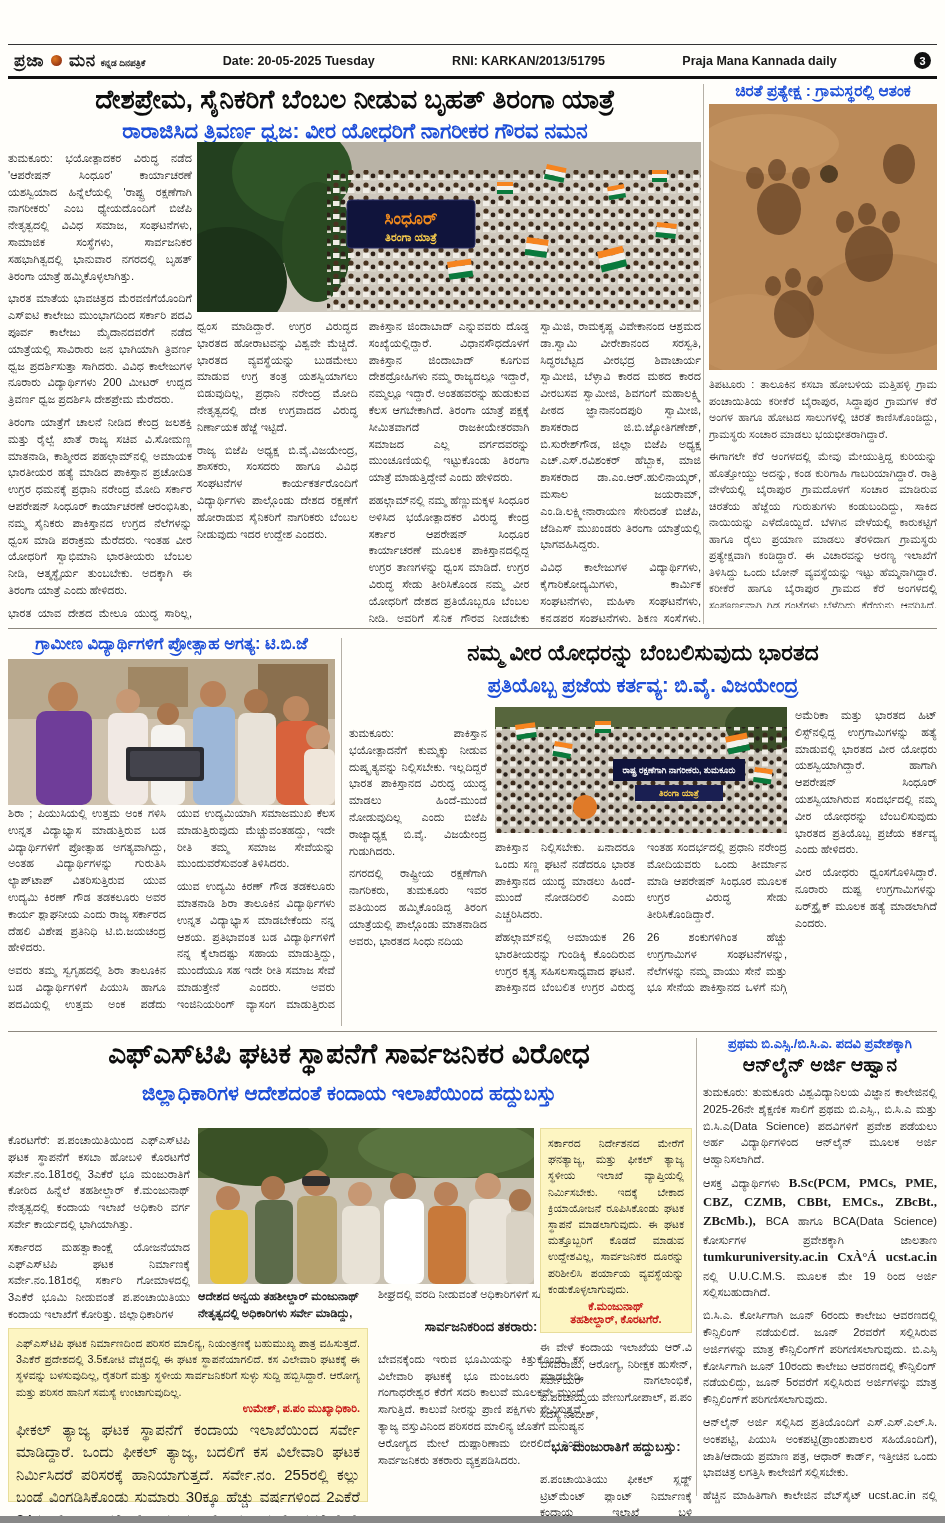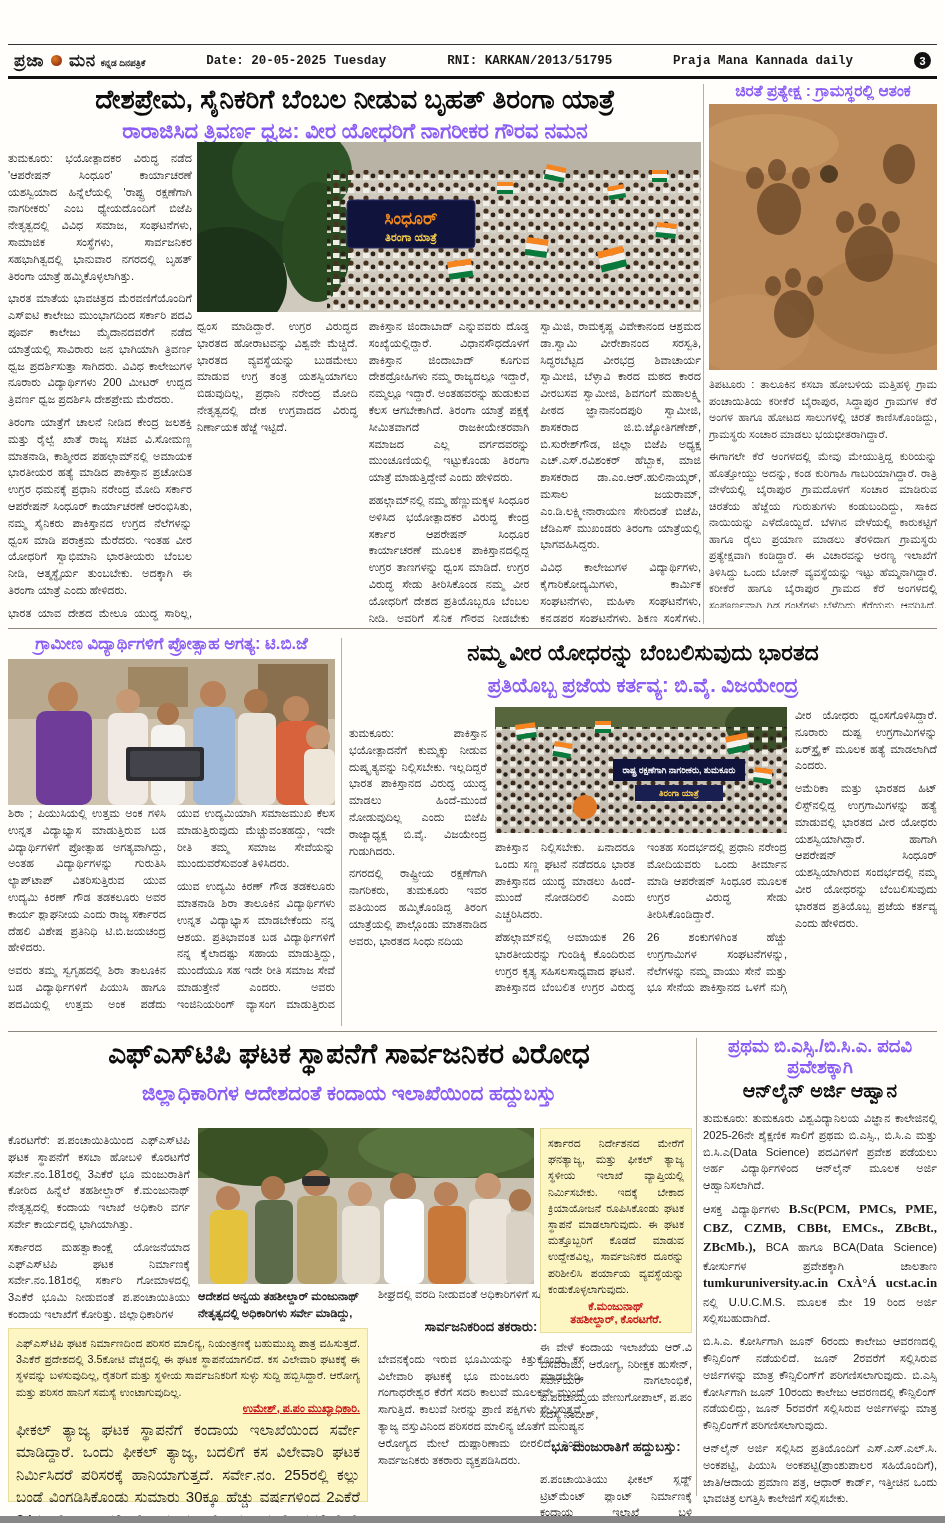--- a/index.html
+++ b/index.html
@@ -7,29 +7,29 @@
         font-family:"Liberation Sans", sans-serif;color:#1b1b1b;overflow:hidden;}
   
   .masthead{position:absolute;left:8px;right:8px;top:44px;height:31px;
             border-top:1px solid #333;border-bottom:3px solid #111;
             display:flex;align-items:center;justify-content:space-between;padding:0 6px;}
   .logoWrap{display:flex;align-items:baseline;gap:5px;}
   .logoTxt{font-weight:bold;font-size:17px;letter-spacing:.5px;}
   .logoDot{display:inline-block;width:11px;height:11px;border-radius:50%;
            background:radial-gradient(circle at 35% 35%,#e07820,#7a1d10);vertical-align:middle;margin:0 2px;}
   .tagline{font-size:9px;font-weight:bold;color:#222;}
-  .mh-serif{font-family:Liberation Mono, monospace;font-weight:bold;font-size:12.5px;}
+  .mh-serif{font-family:Liberation Sans, sans-serif;font-weight:bold;font-size:12.5px;}
   .pageNum{width:17px;height:17px;border-radius:50%;background:#111;color:#fff;
            font-size:11px;font-weight:bold;display:flex;align-items:center;justify-content:center;}
   
   .just{text-align:justify;}
   .bodytxt{font-size:11.2px;line-height:1.5;overflow:hidden;}
   .bodytxt p{margin:0 0 6px 0;}
   .hl-black{font-weight:bold;color:#0d0d0d;text-align:center;}
-  .hl-red{font-weight:bold;color:#8b5cf6;text-align:center;}
+  .hl-red{font-weight:bold;color:#1d4ed8;text-align:center;}
   .vrule{position:absolute;width:0;border-left:1px solid #b5b0a6;}
   .hrule{position:absolute;left:8px;right:8px;height:0;border-top:1px solid #8d887e;}
   .photoBox{position:absolute;overflow:hidden;background:#c4b5fd;}
   .yellowBox{background:#fdf5c2;border:1px solid #e8dd9a;padding:6px 7px;}
   .attr-red{color:#c41111;font-weight:bold;}
   .subheadline-sm{font-weight:bold;font-size:13px;text-align:center;margin:16px 0;}
   .en-bold{font-family:"Liberation Serif", serif;font-weight:bold;font-size:12.8px;}
 </style>
 </head>
 <body>
@@ -120,20 +120,21 @@
   <div class="bodytxt just" style="position:absolute;left:8px;top:150px;width:184px;height:472px;">
     <p>ತುಮಕೂರು: ಭಯೋತ್ಪಾದಕರ ವಿರುದ್ಧ ನಡೆದ 'ಆಪರೇಷನ್ ಸಿಂಧೂರ' ಕಾರ್ಯಾಚರಣೆ ಯಶಸ್ವಿಯಾದ ಹಿನ್ನೆಲೆಯಲ್ಲಿ 'ರಾಷ್ಟ್ರ ರಕ್ಷಣೆಗಾಗಿ ನಾಗರೀಕರು' ಎಂಬ ಧ್ಯೇಯದೊಂದಿಗೆ ಬಿಜೆಪಿ ನೇತೃತ್ವದಲ್ಲಿ ವಿವಿಧ ಸಮಾಜ, ಸಂಘಟನೆಗಳು, ಸಾಮಾಜಿಕ ಸಂಸ್ಥೆಗಳು, ಸಾರ್ವಜನಿಕರ ಸಹಭಾಗಿತ್ವದಲ್ಲಿ ಭಾನುವಾರ ನಗರದಲ್ಲಿ ಬೃಹತ್ ತಿರಂಗಾ ಯಾತ್ರೆ ಹಮ್ಮಿಕೊಳ್ಳಲಾಗಿತ್ತು.</p>
     <p>ಭಾರತ ಮಾತೆಯ ಭಾವಚಿತ್ರದ ಮೆರವಣಿಗೆಯೊಂದಿಗೆ ಎಸ್‌ಐಟಿ ಕಾಲೇಜು ಮುಂಭಾಗದಿಂದ ಸರ್ಕಾರಿ ಪದವಿ ಪೂರ್ವ ಕಾಲೇಜು ಮೈದಾನದವರೆಗೆ ನಡೆದ ಯಾತ್ರೆಯಲ್ಲಿ ಸಾವಿರಾರು ಜನ ಭಾಗಿಯಾಗಿ ತ್ರಿವರ್ಣ ಧ್ವಜ ಪ್ರದರ್ಶಿಸುತ್ತಾ ಸಾಗಿದರು. ವಿವಿಧ ಕಾಲೇಜುಗಳ ನೂರಾರು ವಿದ್ಯಾರ್ಥಿಗಳು 200 ಮೀಟರ್ ಉದ್ದದ ತ್ರಿವರ್ಣ ಧ್ವಜ ಪ್ರದರ್ಶಿಸಿ ದೇಶಪ್ರೇಮ ಮೆರೆದರು.</p>
     <p>ತಿರಂಗಾ ಯಾತ್ರೆಗೆ ಚಾಲನೆ ನೀಡಿದ ಕೇಂದ್ರ ಜಲಶಕ್ತಿ ಮತ್ತು ರೈಲ್ವೆ ಖಾತೆ ರಾಜ್ಯ ಸಚಿವ ವಿ.ಸೋಮಣ್ಣ ಮಾತನಾಡಿ, ಕಾಶ್ಮೀರದ ಪಹಲ್ಗಾಮ್‌ನಲ್ಲಿ ಅಮಾಯಕ ಭಾರತೀಯರ ಹತ್ಯೆ ಮಾಡಿದ ಪಾಕಿಸ್ತಾನ ಪ್ರಚೋದಿತ ಉಗ್ರರ ಧಮನಕ್ಕೆ ಪ್ರಧಾನಿ ನರೇಂದ್ರ ಮೋದಿ ಸರ್ಕಾರ ಆಪರೇಷನ್ ಸಿಂಧೂರ್ ಕಾರ್ಯಾಚರಣೆ ಆರಂಭಿಸಿತು, ನಮ್ಮ ಸೈನಿಕರು ಪಾಕಿಸ್ತಾನದ ಉಗ್ರದ ನೆಲೆಗಳನ್ನು ಧ್ವಂಸ ಮಾಡಿ ಪರಾಕ್ರಮ ಮೆರೆದರು. ಇಂತಹ ವೀರ ಯೋಧರಿಗೆ ಸ್ವಾಭಿಮಾನಿ ಭಾರತೀಯರು ಬೆಂಬಲ ನೀಡಿ, ಆತ್ಮಸ್ಥೈರ್ಯ ತುಂಬಬೇಕು. ಅದಕ್ಕಾಗಿ ಈ ತಿರಂಗಾ ಯಾತ್ರೆ ಎಂದು ಹೇಳಿದರು.</p>
     <p>ಭಾರತ ಯಾವ ದೇಶದ ಮೇಲೂ ಯುದ್ಧ ಸಾರಿಲ್ಲ, ಆದರೆ ಉಗ್ರರಿಗೆ ಆಶ್ರಯ ನೀಡಿ ಭಾರತದ ಮೇಲೆ ದಾಳಿಗೆ ಪ್ರಚೋದಿಸುವ ಪಾಕಿಸ್ತಾನದ ಉಗ್ರ ನೆಲೆಗಳನ್ನು ಗುರಿ ಮಾಡಿ ನಮ್ಮ ಸೈನಿಕರು</p>
   </div>
 
   <div style="position:absolute;left:197px;top:318px;width:504px;height:304px;display:flex;gap:11px;">
     <div class="bodytxt just" style="flex:1;height:304px;">
       <p>ಧ್ವಂಸ ಮಾಡಿದ್ದಾರೆ. ಉಗ್ರರ ವಿರುದ್ಧದ ಭಾರತದ ಹೋರಾಟವನ್ನು ವಿಶ್ವವೇ ಮೆಚ್ಚಿದೆ. ಭಾರತದ ವ್ಯವಸ್ಥೆಯನ್ನು ಬುಡಮೇಲು ಮಾಡುವ ಉಗ್ರ ತಂತ್ರ ಯಶಸ್ವಿಯಾಗಲು ಬಿಡುವುದಿಲ್ಲ, ಪ್ರಧಾನಿ ನರೇಂದ್ರ ಮೋದಿ ನೇತೃತ್ವದಲ್ಲಿ ದೇಶ ಉಗ್ರವಾದದ ವಿರುದ್ಧ ನಿರ್ಣಾಯಕ ಹೆಜ್ಜೆ ಇಟ್ಟಿದೆ.</p>
+      <p>ರಾಜ್ಯ ಬಿಜೆಪಿ ಅಧ್ಯಕ್ಷ ಬಿ.ವೈ.ವಿಜಯೇಂದ್ರ, ಶಾಸಕರು, ಸಂಸದರು ಹಾಗೂ ವಿವಿಧ ಸಂಘಟನೆಗಳ ಕಾರ್ಯಕರ್ತರೊಂದಿಗೆ ವಿದ್ಯಾರ್ಥಿಗಳು ಪಾಲ್ಗೊಂಡು ದೇಶದ ರಕ್ಷಣೆಗೆ ಹೋರಾಡುವ ಸೈನಿಕರಿಗೆ ನಾಗರಿಕರು ಬೆಂಬಲ ನೀಡುವುದು ಇದರ ಉದ್ದೇಶ ಎಂದರು.</p>
     </div>
     <div class="bodytxt just" style="flex:1;height:304px;">
       <p>ಪಾಕಿಸ್ತಾನ ಜಿಂದಾಬಾದ್ ಎನ್ನುವವರು ದೊಡ್ಡ ಸಂಖ್ಯೆಯಲ್ಲಿದ್ದಾರೆ. ವಿಧಾನಸೌಧದೊಳಗೆ ಪಾಕಿಸ್ತಾನ ಜಿಂದಾಬಾದ್ ಕೂಗುವ ದೇಶದ್ರೋಹಿಗಳು ನಮ್ಮ ರಾಜ್ಯದಲ್ಲೂ ಇದ್ದಾರೆ, ನಮ್ಮಲ್ಲೂ ಇದ್ದಾರೆ. ಅಂತಹವರನ್ನು ಹುಡುಕುವ ಕೆಲಸ ಆಗಬೇಕಾಗಿದೆ. ತಿರಂಗಾ ಯಾತ್ರೆ ಪಕ್ಷಕ್ಕೆ ಸೀಮಿತವಾಗದೆ ರಾಜಕೀಯೇತರವಾಗಿ ಸಮಾಜದ ಎಲ್ಲ ವರ್ಗದವರನ್ನು ಮುಂಚೂಣಿಯಲ್ಲಿ ಇಟ್ಟುಕೊಂಡು ತಿರಂಗಾ ಯಾತ್ರೆ ಮಾಡುತ್ತಿದ್ದೇವೆ ಎಂದು ಹೇಳಿದರು.</p>
       <p>ಪಹಲ್ಗಾಮ್‌ನಲ್ಲಿ ನಮ್ಮ ಹೆಣ್ಣುಮಕ್ಕಳ ಸಿಂಧೂರ ಅಳಿಸಿದ ಭಯೋತ್ಪಾದಕರ ವಿರುದ್ಧ ಕೇಂದ್ರ ಸರ್ಕಾರ ಆಪರೇಷನ್ ಸಿಂಧೂರ ಕಾರ್ಯಾಚರಣೆ ಮೂಲಕ ಪಾಕಿಸ್ತಾನದಲ್ಲಿದ್ದ ಉಗ್ರರ ತಾಣಗಳನ್ನು ಧ್ವಂಸ ಮಾಡಿದೆ. ಉಗ್ರರ ವಿರುದ್ಧ ಸೇಡು ತೀರಿಸಿಕೊಂಡ ನಮ್ಮ ವೀರ ಯೋಧರಿಗೆ ದೇಶದ ಪ್ರತಿಯೊಬ್ಬರೂ ಬೆಂಬಲ ನೀಡಿ, ಅವರಿಗೆ ಸೈನಿಕ ಗೌರವ ನೀಡಬೇಕು ಎಂದು ವಿಜಯೇಂದ್ರ ಮನವಿ ಮಾಡಿದರು.</p>
 
     </div>
     <div class="bodytxt just" style="flex:1;height:304px;">
       <p>ಸ್ವಾಮಿಜಿ, ರಾಮಕೃಷ್ಣ ವಿವೇಕಾನಂದ ಆಶ್ರಮದ ಡಾ.ಸ್ವಾಮಿ ವೀರೇಶಾನಂದ ಸರಸ್ವತಿ, ಸಿದ್ಧರಬೆಟ್ಟದ ವೀರಭದ್ರ ಶಿವಾಚಾರ್ಯ ಸ್ವಾಮೀಜಿ, ಬೆಳ್ಳಾವಿ ಕಾರದ ಮಠದ ಕಾರದ ವೀರಬಸವ ಸ್ವಾಮೀಜಿ, ಶಿವಗಂಗೆ ಮಹಾಲಕ್ಷ್ಮಿ ಪೀಠದ ಜ್ಞಾನಾನಂದಪುರಿ ಸ್ವಾಮೀಜಿ, ಶಾಸಕರಾದ ಜಿ.ಬಿ.ಜ್ಯೋತಿಗಣೇಶ್, ಬಿ.ಸುರೇಶ್‌ಗೌಡ, ಜಿಲ್ಲಾ ಬಿಜೆಪಿ ಅಧ್ಯಕ್ಷ ಎಚ್.ಎಸ್.ರವಿಶಂಕರ್ ಹೆಬ್ಬಾಕ, ಮಾಜಿ ಶಾಸಕರಾದ ಡಾ.ಎಂ.ಆರ್.ಹುಲಿನಾಯ್ಕರ್, ಮಸಾಲ ಜಯರಾಮ್, ಎಂ.ಡಿ.ಲಕ್ಷ್ಮೀನಾರಾಯಣ ಸೇರಿದಂತೆ ಬಿಜೆಪಿ, ಜೆಡಿಎಸ್ ಮುಖಂಡರು ತಿರಂಗಾ ಯಾತ್ರೆಯಲ್ಲಿ ಭಾಗವಹಿಸಿದ್ದರು.</p>
       <p>ವಿವಿಧ ಕಾಲೇಜುಗಳ ವಿದ್ಯಾರ್ಥಿಗಳು, ಕೈಗಾರಿಕೋದ್ಯಮಿಗಳು, ಕಾರ್ಮಿಕ ಸಂಘಟನೆಗಳು, ಮಹಿಳಾ ಸಂಘಟನೆಗಳು, ಕನ್ನಡಪರ ಸಂಘಟನೆಗಳು, ಶಿಕ್ಷಣ ಸಂಸ್ಥೆಗಳು, ಜಿಲ್ಲಾ ವೈದ್ಯರ ಸಂಘ, ಜಿಲ್ಲಾ ವಕೀಲರ ಸಂಘ, ದಲಿತ ಸಂಘಟನೆಗಳು, ಆಟೋ ಚಾಲಕರ ಸಂಘ, ಸಹಕಾರಿ ಬ್ಯಾಂಕುಗಳು, ನಿವೃತ್ತ ಸೈನಿಕರ ಸಂಘ, ಹಲವು ಸಮಾಜಗಳ ಪ್ರಮುಖರು, ಸಾರ್ವಜನಿಕರು ತಿರಂಗಾ ಯಾತ್ರೆಯಲ್ಲಿ ಭಾಗವಹಿಸಿ ದೇಶಪ್ರೇಮ ಮೆರೆದರು.</p>
     </div>
@@ -273,22 +274,22 @@
       </div>
       <div class="bodytxt just" style="position:absolute;left:146px;top:132px;width:140px;height:158px;">
         <p>ಪಾಕಿಸ್ತಾನ ನಿಲ್ಲಿಸಬೇಕು. ಏನಾದರೂ ಒಂದು ಸಣ್ಣ ಘಟನೆ ನಡೆದರೂ ಭಾರತ ಪಾಕಿಸ್ತಾನದ ಯುದ್ಧ ಮಾಡಲು ಹಿಂದೆ-ಮುಂದೆ ನೋಡದಿರಲಿ ಎಂದು ಎಚ್ಚರಿಸಿದರು.</p>
         <p>ಪೆಹಲ್ಗಾಮ್‌ನಲ್ಲಿ ಅಮಾಯಕ 26 ಭಾರತೀಯರನ್ನು ಗುಂಡಿಕ್ಕಿ ಕೊಂದಿರುವ ಉಗ್ರರ ಕೃತ್ಯ ಸಹಿಸಲಸಾಧ್ಯವಾದ ಘಟನೆ. ಪಾಕಿಸ್ತಾನದ ಬೆಂಬಲಿತ ಉಗ್ರರ ವಿರುದ್ಧ ಭಾರತದ ರಕ್ತ ಕುದಿಯುತ್ತಿತ್ತು.</p>
       </div>
       <div class="bodytxt just" style="position:absolute;left:298px;top:132px;width:140px;height:158px;">
         <p>ಇಂತಹ ಸಂದರ್ಭದಲ್ಲಿ ಪ್ರಧಾನಿ ನರೇಂದ್ರ ಮೋದಿಯವರು ಒಂದು ತೀರ್ಮಾನ ಮಾಡಿ ಆಪರೇಷನ್ ಸಿಂಧೂರ ಮೂಲಕ ಉಗ್ರರ ವಿರುದ್ಧ ಸೇಡು ತೀರಿಸಿಕೊಂಡಿದ್ದಾರೆ.</p>
         <p>26 ಶಂಕುಗಳಿಗಿಂತ ಹೆಚ್ಚು ಉಗ್ರಗಾಮಿಗಳ ಸಂಘಟನೆಗಳನ್ನು, ನೆಲೆಗಳನ್ನು ನಮ್ಮ ವಾಯು ಸೇನೆ ಮತ್ತು ಭೂ ಸೇನೆಯ ಪಾಕಿಸ್ತಾನದ ಒಳಗೆ ನುಗ್ಗಿ ಧ್ವಂಸ ಮಾಡಿದೆ ಎಂದರು.</p>
       </div>
       <div class="bodytxt just" style="position:absolute;left:446px;top:0;width:142px;height:290px;">
+        <p>ಅಮೆರಿಕಾ ಮತ್ತು ಭಾರತದ ಹಿಟ್ ಲಿಸ್ಟ್‌ನಲ್ಲಿದ್ದ ಉಗ್ರಗಾಮಿಗಳನ್ನು ಹತ್ಯೆ ಮಾಡುವಲ್ಲಿ ಭಾರತದ ವೀರ ಯೋಧರು ಯಶಸ್ವಿಯಾಗಿದ್ದಾರೆ. ಹಾಗಾಗಿ ಆಪರೇಷನ್ ಸಿಂಧೂರ್ ಯಶಸ್ವಿಯಾಗಿರುವ ಸಂದರ್ಭದಲ್ಲಿ ನಮ್ಮ ವೀರ ಯೋಧರನ್ನು ಬೆಂಬಲಿಸುವುದು ಭಾರತದ ಪ್ರತಿಯೊಬ್ಬ ಪ್ರಜೆಯ ಕರ್ತವ್ಯ ಎಂದು ಹೇಳಿದರು.</p>
         <p>ವೀರ ಯೋಧರು ಧ್ವಂಸಗೊಳಿಸಿದ್ದಾರೆ. ನೂರಾರು ದುಷ್ಟ ಉಗ್ರಗಾಮಿಗಳನ್ನು ಏರ್‌ಸ್ಟ್ರೈಕ್ ಮೂಲಕ ಹತ್ಯೆ ಮಾಡಲಾಗಿದೆ ಎಂದರು.</p>
-        <p>ಅಮೆರಿಕಾ ಮತ್ತು ಭಾರತದ ಹಿಟ್ ಲಿಸ್ಟ್‌ನಲ್ಲಿದ್ದ ಉಗ್ರಗಾಮಿಗಳನ್ನು ಹತ್ಯೆ ಮಾಡುವಲ್ಲಿ ಭಾರತದ ವೀರ ಯೋಧರು ಯಶಸ್ವಿಯಾಗಿದ್ದಾರೆ. ಹಾಗಾಗಿ ಆಪರೇಷನ್ ಸಿಂಧೂರ್ ಯಶಸ್ವಿಯಾಗಿರುವ ಸಂದರ್ಭದಲ್ಲಿ ನಮ್ಮ ವೀರ ಯೋಧರನ್ನು ಬೆಂಬಲಿಸುವುದು ಭಾರತದ ಪ್ರತಿಯೊಬ್ಬ ಪ್ರಜೆಯ ಕರ್ತವ್ಯ ಎಂದು ಹೇಳಿದರು.</p>
       </div>
     </div>
   </div>
 
   <div class="hrule" style="top:1031px;"></div>
 
   <div class="hl-black" style="position:absolute;left:8px;top:1038px;width:682px;font-size:28px;">ಎಫ್‌ಎಸ್‌ಟಿಪಿ ಘಟಕ ಸ್ಥಾಪನೆಗೆ ಸಾರ್ವಜನಿಕರ ವಿರೋಧ</div>
   <div class="hl-red" style="position:absolute;left:8px;top:1082px;width:682px;font-size:20px;">ಜಿಲ್ಲಾಧಿಕಾರಿಗಳ ಆದೇಶದಂತೆ ಕಂದಾಯ ಇಲಾಖೆಯಿಂದ ಹದ್ದುಬಸ್ತು</div>
 
   <div style="position:absolute;left:8px;top:1128px;width:684px;height:378px;">
@@ -338,29 +339,29 @@
         <div class="attr-red" style="text-align:center;font-size:11px;margin-top:3px;">ಕೆ.ಮಂಜುನಾಥ್</div>
         <div class="attr-red" style="text-align:center;font-size:11px;">ತಹಶೀಲ್ದಾರ್, ಕೊರಟಗೆರೆ.</div>
       </div>
       <div class="bodytxt just" style="margin-top:6px;">ಈ ವೇಳೆ ಕಂದಾಯ ಇಲಾಖೆಯ ಆರ್.ವಿ ಬಸವರಾಜು, ಆರೋಗ್ಯ, ನಿರೀಕ್ಷಕ ಹುಸೇನ್, ಸರ್ವೇಯರ್ ನಾಗಲಾಂಭಿಕೆ, ಪ.ಪಂಚಾಯ್ತಿಯ ವೇಣುಗೋಪಾಲ್, ಪ.ಪಂ ಸದಸ್ಯ ನಂದೀಶ್,</div>
       <div class="subheadline-sm">ಭೂ ಮಂಜುರಾತಿಗೆ ಹದ್ದುಬಸ್ತು:</div>
       <div class="bodytxt just" style="height:120px;">ಪ.ಪಂಚಾಯಿತಿಯು ಫೀಕಲ್ ಸ್ಲಡ್ಜ್ ಟ್ರಿಟ್‌ಮೆಂಟ್ ಪ್ಲಾಂಟ್ ನಿರ್ಮಾಣಕ್ಕೆ ಕಂದಾಯ ಇಲಾಖೆ ಬಳಿ ಸರ್ವೇ.ನಂ.181ರಲ್ಲಿ 3ಎಕೆರೆ ಭೂ ಮಂಜುರಾತಿಗೆ ಕೋರಿದ ಹಿನ್ನೆಲೆ 3ಎಕೆರೆ ಸರ್ಕಾರಿ ಜಮೀನನ್ನು ಸರ್ವೇ ಮಾಡಿದ್ದು, ಸರ್ವೇಯರ್ ನಾಗಲಾಂಭಿಕೆಗೆ ಶೀಘ್ರದಲ್ಲೇ ವರದಿ ನೀಡುವಂತೆ ತಹಶೀಲ್ದಾರ್ ಸೂಚನೆ ನೀಡಿದರು.</div>
     </div>
 
     <div class="yellowBox" style="position:absolute;left:0;top:200px;width:344px;height:160px;">
       <div class="bodytxt just" style="font-size:10.8px;">ಎಫ್‌ಎಸ್‌ಟಿಪಿ ಘಟಕ ನಿರ್ಮಾಣದಿಂದ ಪರಿಸರ ಮಾಲಿನ್ಯ, ನಿಯಂತ್ರಣಕ್ಕೆ ಬಹುಮುಖ್ಯ ಪಾತ್ರ ವಹಿಸುತ್ತದೆ. 3ಎಕೆರೆ ಪ್ರದೇಶದಲ್ಲಿ 3.5ಕೋಟಿ ವೆಚ್ಚದಲ್ಲಿ ಈ ಘಟಕ ಸ್ಥಾಪನೆಯಾಗಲಿದೆ. ಕಸ ವಿಲೇವಾರಿ ಘಟಕಕ್ಕೆ ಈ ಸ್ಥಳವನ್ನು ಬಳಸುವುದಿಲ್ಲ, ರೈತರಿಗೆ ಮತ್ತು ಸ್ಥಳೀಯ ಸಾರ್ವಜನಿಕರಿಗೆ ಸುಳ್ಳು ಸುದ್ದಿ ಹಬ್ಬಿಸಿದ್ದಾರೆ. ಆರೋಗ್ಯ ಮತ್ತು ಪರಿಸರ ಹಾನಿಗೆ ಸಮಸ್ಯೆ ಉಂಟಾಗುವುದಿಲ್ಲ.</div>
-      <div class="attr-red" style="text-align:right;font-size:11px;margin:2px 0 4px 0;text-decoration:underline;">ಉಮೇಶ್, ಪ.ಪಂ ಮುಖ್ಯಾಧಿಕಾರಿ.</div>
+      <div class="attr-red" style="text-align:right;font-size:11px;margin:2px 0 4px 0;">ಉಮೇಶ್, ಪ.ಪಂ ಮುಖ್ಯಾಧಿಕಾರಿ.</div>
       <div class="bodytxt just" style="font-size:15px;">ಫೀಕಲ್ ತ್ಯಾಜ್ಯ ಘಟಕ ಸ್ಥಾಪನೆಗೆ ಕಂದಾಯ ಇಲಾಖೆಯಿಂದ ಸರ್ವೇ ಮಾಡಿದ್ದಾರೆ. ಒಂದು ಫೀಕಲ್ ತ್ಯಾಜ್ಯ, ಬದಲಿಗೆ ಕಸ ವಿಲೇವಾರಿ ಘಟಕ ನಿರ್ಮಿಸಿದರೆ ಪರಿಸರಕ್ಕೆ ಹಾನಿಯಾಗುತ್ತದೆ. ಸರ್ವೇ.ನಂ. 255ರಲ್ಲಿ ಕಲ್ಲು ಬಂಡೆ ವಿಂಗಡಿಸಿಕೊಂಡು ಸುಮಾರು 30ಕ್ಕೂ ಹೆಚ್ಚು ವರ್ಷಗಳಿಂದ 2ಎಕೆರೆ 24ಗುಂಟೆ ಜಮೀನಿನಲ್ಲಿ ಜೇಸಾಯ ಮಾಡಿಕೊಂಡು ಅನುಭೋಗದಲ್ಲಿದ್ದೇವೆ. ಅದ್ದರಿಂದ ರೈತರನ್ನು ಸರ್ಕಾರವೇ ಕಾಪಾಡಬೇಕು.</div>
       <div class="attr-red" style="text-align:right;font-size:11px;margin-top:2px;">ಪೆನ್ನಪ್ಪ, ಸ್ಥಳೀಯ ರೈತ.</div>
     </div>
   </div>
 
   <div class="vrule" style="left:696px;top:1038px;height:458px;"></div>
   <div style="position:absolute;left:703px;top:1036px;width:234px;">
-    <div class="hl-red" style="font-size:18px;">ಪ್ರಥಮ ಬಿ.ಎಸ್ಸಿ./ಬಿ.ಸಿ.ಎ. ಪದವಿ ಪ್ರವೇಶಕ್ಕಾಗಿ</div>
+    <div class="hl-red" style="font-size:13px;">ಪ್ರಥಮ ಬಿ.ಎಸ್ಸಿ./ಬಿ.ಸಿ.ಎ. ಪದವಿ ಪ್ರವೇಶಕ್ಕಾಗಿ</div>
     <div class="hl-black" style="font-size:19px;margin-top:2px;">ಆನ್‌ಲೈನ್ ಅರ್ಜಿ ಆಹ್ವಾನ</div>
     <div class="bodytxt just" style="margin-top:8px;height:420px;">
       <p>ತುಮಕೂರು: ತುಮಕೂರು ವಿಶ್ವವಿದ್ಯಾನಿಲಯ ವಿಜ್ಞಾನ ಕಾಲೇಜಿನಲ್ಲಿ 2025-26ನೇ ಶೈಕ್ಷಣಿಕ ಸಾಲಿಗೆ ಪ್ರಥಮ ಬಿ.ಎಸ್ಸಿ., ಬಿ.ಸಿ.ಎ ಮತ್ತು ಬಿ.ಸಿ.ಎ(Data Science) ಪದವಿಗಳಿಗೆ ಪ್ರವೇಶ ಪಡೆಯಲು ಅರ್ಹ ವಿದ್ಯಾರ್ಥಿಗಳಿಂದ ಆನ್‌ಲೈನ್ ಮೂಲಕ ಅರ್ಜಿ ಆಹ್ವಾನಿಸಲಾಗಿದೆ.</p>
       <p><span>ಆಸಕ್ತ ವಿದ್ಯಾರ್ಥಿಗಳು </span><span class="en-bold">B.Sc(PCM, PMCs, PME, CBZ, CZMB, CBBt, EMCs., ZBcBt., ZBcMb.),</span><span> BCA ಹಾಗೂ BCA(Data Science) ಕೋರ್ಸುಗಳ ಪ್ರವೇಶಕ್ಕಾಗಿ ಜಾಲತಾಣ </span><span class="en-bold">tumkuruniversity.ac.in CxÀ°Á ucst.ac.in</span><span> ನಲ್ಲಿ U.U.C.M.S. ಮೂಲಕ ಮೇ 19 ರಿಂದ ಅರ್ಜಿ ಸಲ್ಲಿಸಬಹುದಾಗಿದೆ.</span></p>
       <p>ಬಿ.ಸಿ.ಎ. ಕೋರ್ಸಿಗಾಗಿ ಜೂನ್ 6ರಂದು ಕಾಲೇಜು ಆವರಣದಲ್ಲಿ ಕೌನ್ಸಿಲಿಂಗ್ ನಡೆಯಲಿದೆ. ಜೂನ್ 2ರವರೆಗೆ ಸಲ್ಲಿಸಿರುವ ಅರ್ಜಿಗಳನ್ನು ಮಾತ್ರ ಕೌನ್ಸಿಲಿಂಗ್‌ಗೆ ಪರಿಗಣಿಸಲಾಗುವುದು. ಬಿ.ಎಸ್ಸಿ ಕೋರ್ಸಿಗಾಗಿ ಜೂನ್ 10ರಂದು ಕಾಲೇಜು ಆವರಣದಲ್ಲಿ ಕೌನ್ಸಿಲಿಂಗ್ ನಡೆಯಲಿದ್ದು, ಜೂನ್ 5ರವರೆಗೆ ಸಲ್ಲಿಸಿರುವ ಅರ್ಜಿಗಳನ್ನು ಮಾತ್ರ ಕೌನ್ಸಿಲಿಂಗ್‌ಗೆ ಪರಿಗಣಿಸಲಾಗುವುದು.</p>
       <p>ಆನ್‌ಲೈನ್ ಅರ್ಜಿ ಸಲ್ಲಿಸಿದ ಪ್ರತಿಯೊಂದಿಗೆ ಎಸ್.ಎಸ್.ಎಲ್.ಸಿ. ಅಂಕಪಟ್ಟಿ, ಪಿಯುಸಿ ಅಂಕಪಟ್ಟಿ(ಪ್ರಾಂಶುಪಾಲರ ಸಹಿಯೊಂದಿಗೆ), ಜಾತಿ/ಆದಾಯ ಪ್ರಮಾಣ ಪತ್ರ, ಆಧಾರ್ ಕಾರ್ಡ್, ಇತ್ತೀಚಿನ ಒಂದು ಭಾವಚಿತ್ರ ಲಗತ್ತಿಸಿ ಕಾಲೇಜಿಗೆ ಸಲ್ಲಿಸಬೇಕು.</p>
       <p>ಹೆಚ್ಚಿನ ಮಾಹಿತಿಗಾಗಿ ಕಾಲೇಜಿನ ವೆಬ್‌ಸೈಟ್ ucst.ac.in ನಲ್ಲಿ ವೀಕ್ಷಿಸಬಹುದಾಗಿವೆ ಎಂದು ಪ್ರಾಂಶುಪಾಲರು ಪ್ರಕಟಣೆಯಲ್ಲಿ ತಿಳಿಸಿದ್ದಾರೆ.</p>
     </div>
   </div>
 

